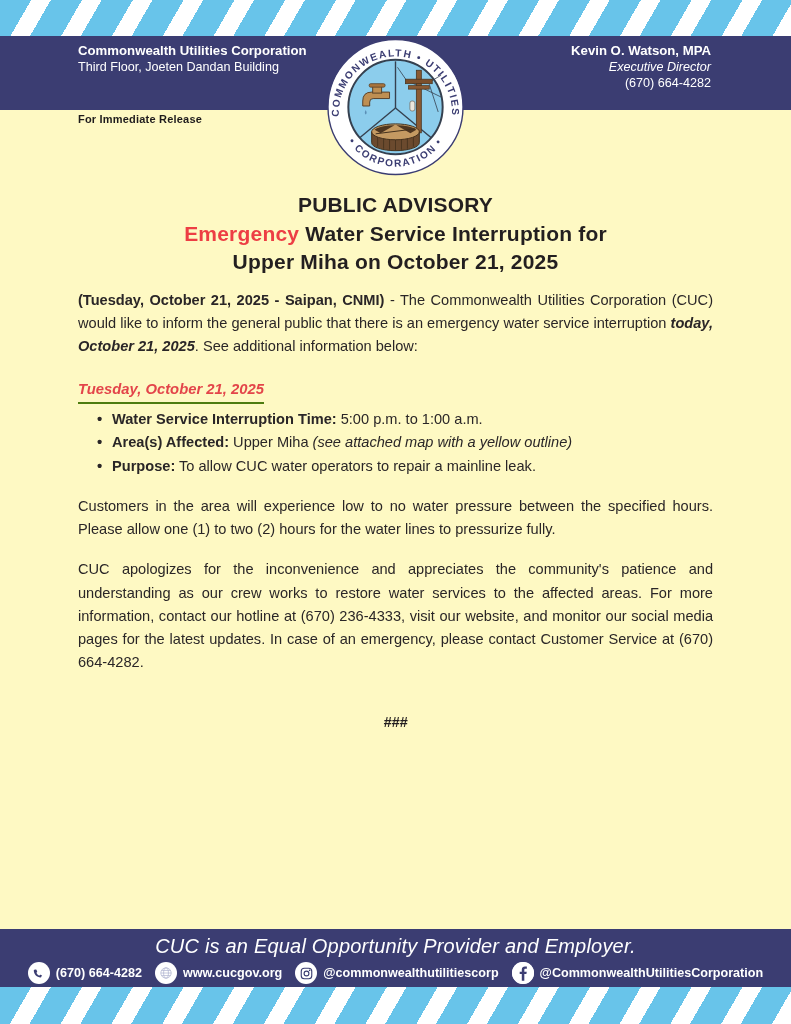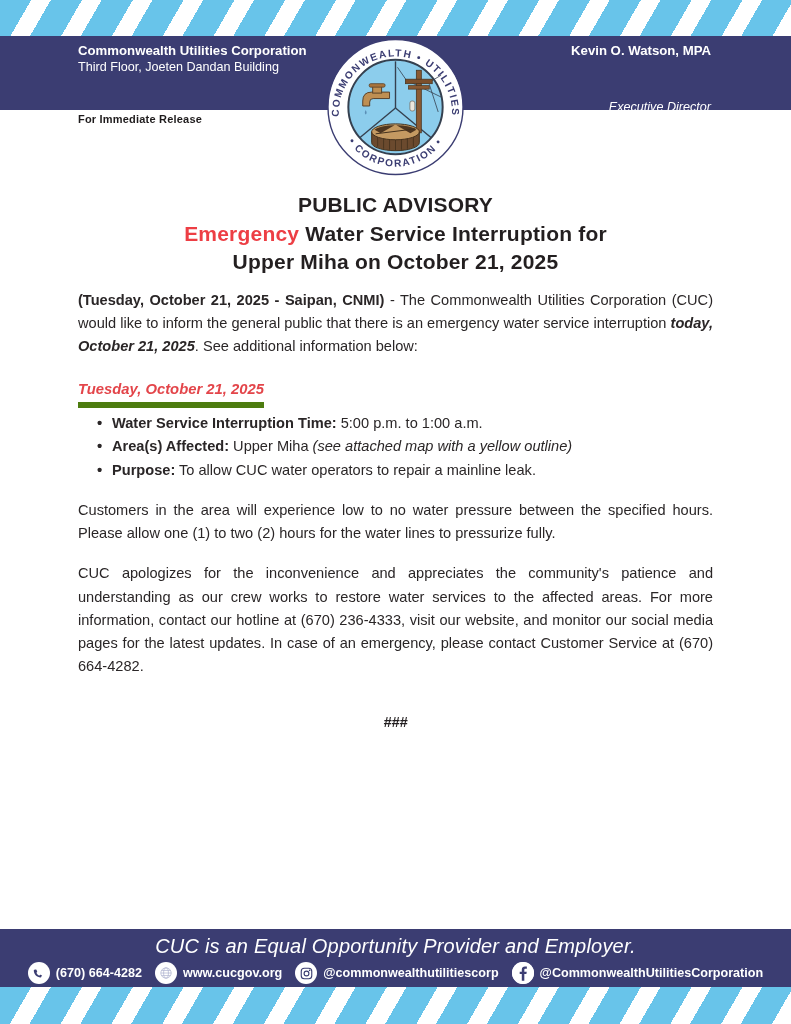--- a/index.html
+++ b/index.html
@@ -1,39 +1,39 @@
 <!DOCTYPE html>
 <html><head>
 <meta charset="utf-8">
 <style>
   html,body { margin:0; padding:0; background:#e9e9e9; }
   .page {
     position:relative; width:791px; height:1024px; margin:0 auto;
-    background:#ffffff; overflow:hidden;
+    background:#fef9c3; overflow:hidden;
     font-family:"Liberation Sans", sans-serif;
     color:#2a2627;
   }
   
   .stripe-band {
     position:absolute; left:0; right:0;
     background:repeating-linear-gradient(120deg, #68c4ea 0px, #68c4ea 27px, #ffffff 27px, #ffffff 44px);
   }
   .stripe-top { top:0; height:36px; }
   .stripe-bottom { bottom:0; height:37px; }
 
   
   .navy-bar {
     position:absolute; top:36px; left:0; right:0; height:74px;
     background:#3b3d72; color:#ffffff;
   }
   .hdr-left { position:absolute; left:78px; top:7px; font-size:12.6px; line-height:16px; }
   .org-name { font-weight:bold; font-size:13.2px; }
   .hdr-right { position:absolute; right:80px; top:7px; text-align:right; font-size:12.6px; line-height:16px; }
   .contact-name { font-weight:bold; font-size:13.2px; }
-  .contact-title { font-style:italic;margin-top:40px; }
+  .contact-title { font-style:italic; }
 
   
   .logo-wrap { position:absolute; left:326px; top:37px; width:139px; height:140px; }
 
   .release {
     position:absolute; left:78px; top:113px;
     font-weight:bold; font-size:11px; color:#1e1b1c; letter-spacing:.2px;
   }
 
   
@@ -53,21 +53,21 @@
   .p-gap { margin-top:17px !important; }
   .b { font-weight:bold; }
   .bi { font-weight:bold; font-style:italic; }
   .it { font-style:italic; }
 
   .schedule-heading {
     margin-top:19px;
     color:#e3454a; font-weight:bold; font-style:italic; font-size:14.8px;
   }
   .schedule-heading span {
-    display:inline-block; border-bottom:6px solid #4d7c0f; padding-bottom:1px;
+    display:inline-block; border-bottom:2px solid #4d7c0f; padding-bottom:1px;
   }
   ul.bullets { margin:4px 0 6px 0; padding:0 0 0 34px; list-style:none; }
   ul.bullets li { position:relative; line-height:23.4px; }
   ul.bullets li::before {
     content:"\2022"; position:absolute; left:-15px; top:-1px;
     font-weight:bold; font-size:15px; color:#2a2627;
   }
 
   .end-mark {
     position:absolute; top:714px; left:0; right:0; text-align:center;

